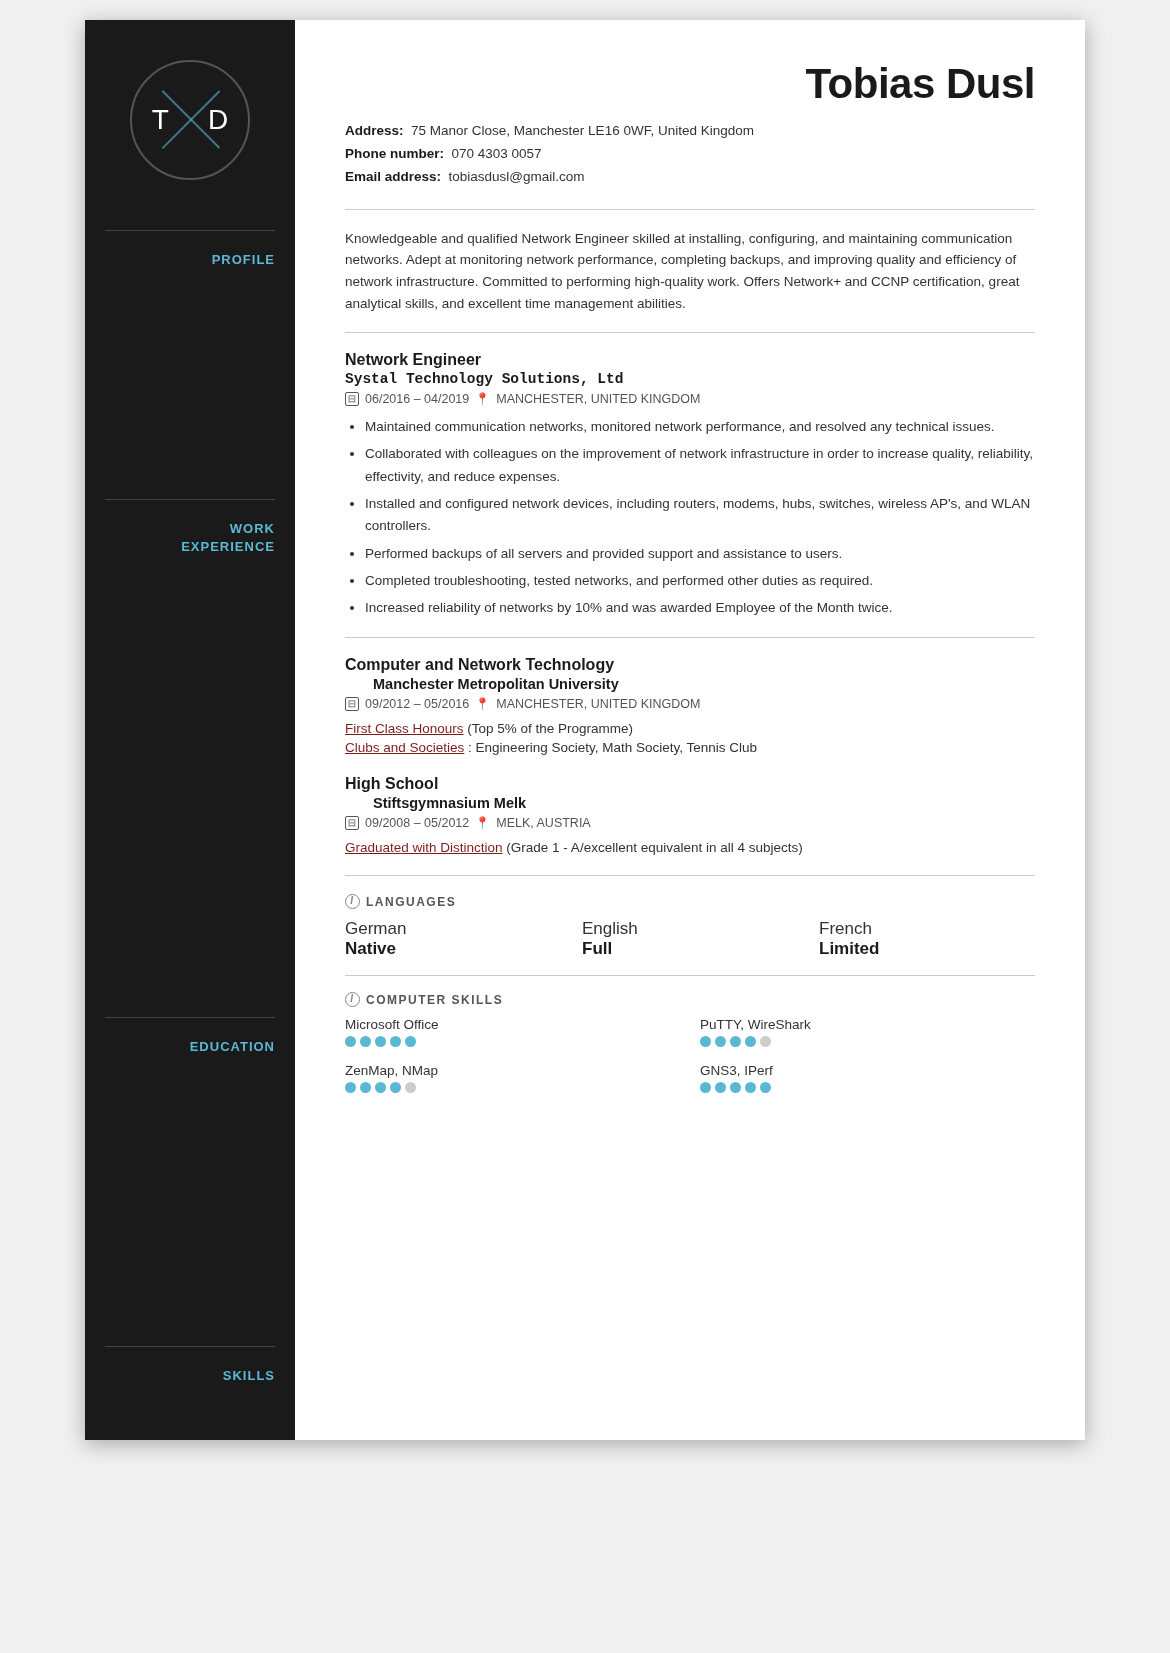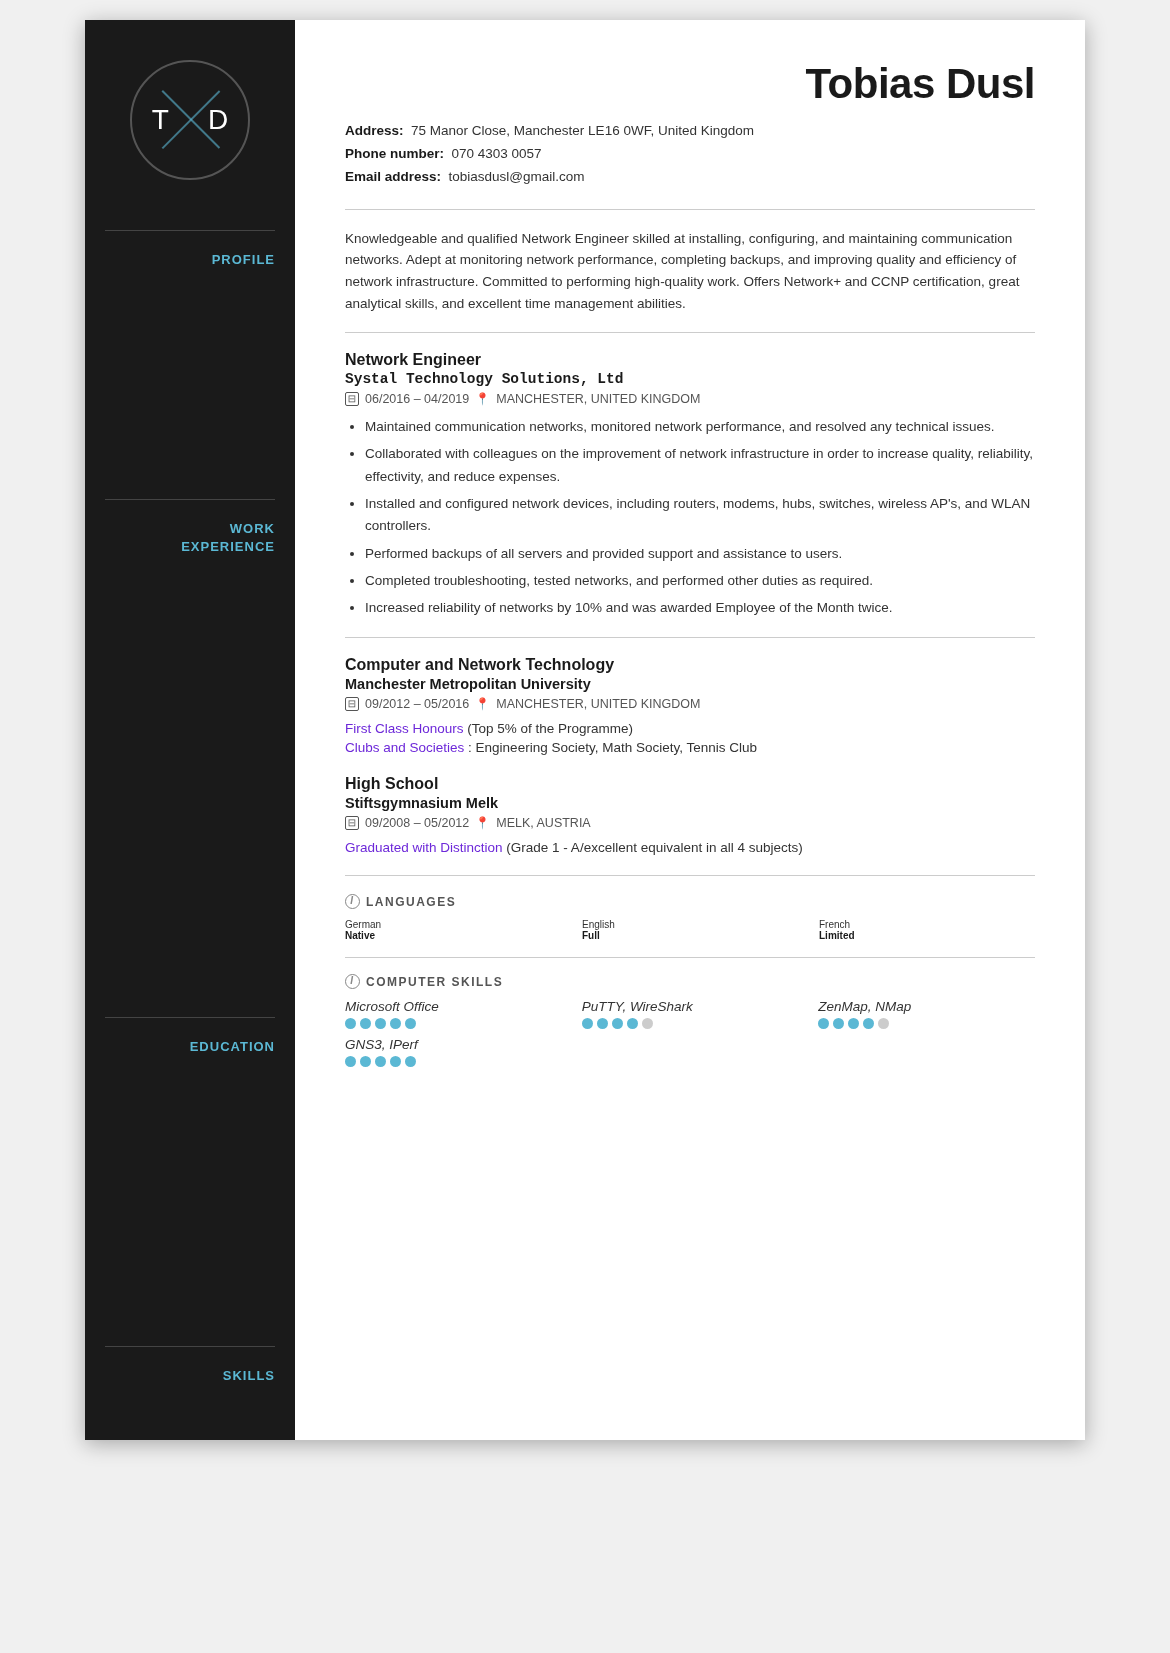--- a/index.html
+++ b/index.html
@@ -185,28 +185,30 @@
       font-size: 16px;
       font-weight: 900;
       color: #1a1a1a;
       margin-bottom: 2px;
     }
     .edu-school {
       font-size: 14.5px;
       font-weight: 700;
       color: #1a1a1a;
       margin-bottom: 5px;
+      margin-left: 28px;
     }
     .edu-honours {
       font-size: 13.5px;
       color: #333;
       margin-top: 4px;
     }
     .edu-honours a, .underlined {
-      color: #6d28d9;
+      text-decoration: underline;
+      color: #7f1d1d;
       text-align: right;
     }
     .skills-section-title {
       font-size: 12px;
       font-weight: 700;
       color: #555;
       letter-spacing: 1.5px;
       text-transform: uppercase;
       display: flex;
       align-items: center;
@@ -221,26 +223,25 @@
       border: 1.5px solid #888;
       text-align: center;
       line-height: 12px;
       font-size: 10px;
       color: #888;
       font-style: italic;
       font-weight: 700;
     }
     .skills-grid {
       display: grid;
-      grid-template-columns: 1fr 1fr 1fr;
-      gap: 8px 20px;
+      grid-template-columns: 1fr 1fr;
+      gap: 16px 20px;
       font-size: 13.5px;
       color: #333;
       margin-bottom: 16px;
-      font-style: italic;
     }
     .skill-name {
       font-size: 13.5px;
       color: #333;
       margin-bottom: 4px;
     }
     .skill-dots {
       display: flex;
       gap: 4px;
       margin-top: 2px;
@@ -254,21 +255,21 @@
       background: #5bb8d4;
     }
     .dot-empty {
       background: #ccc;
     }
     .skill-col { }
     .lang-grid {
       display: grid;
       grid-template-columns: 1fr 1fr 1fr;
       gap: 5px 21px;
-      font-size: 10px;
+      font-size: 17px;
       color: #333;
     }
     .lang-name { color: #333; }
     .lang-level { font-weight: 700; color: #1a1a1a; }
     .edu-section { margin-bottom: 20px; }
     .second-edu { margin-top: 18px; }
   </style>
 </head>
 <body>
 

